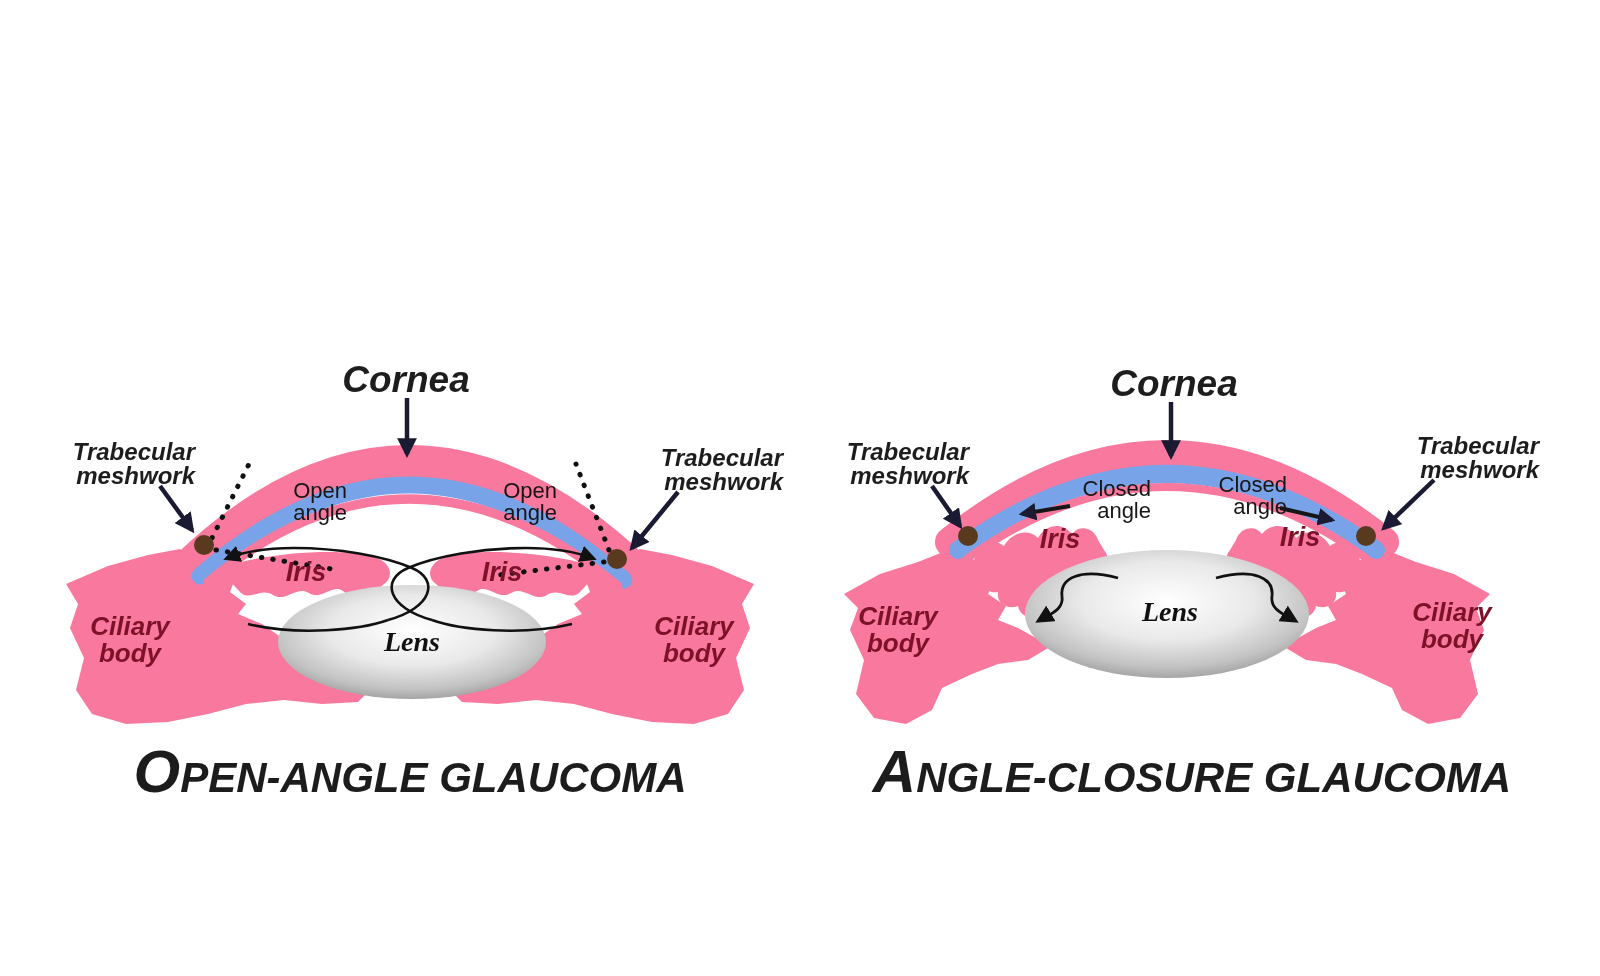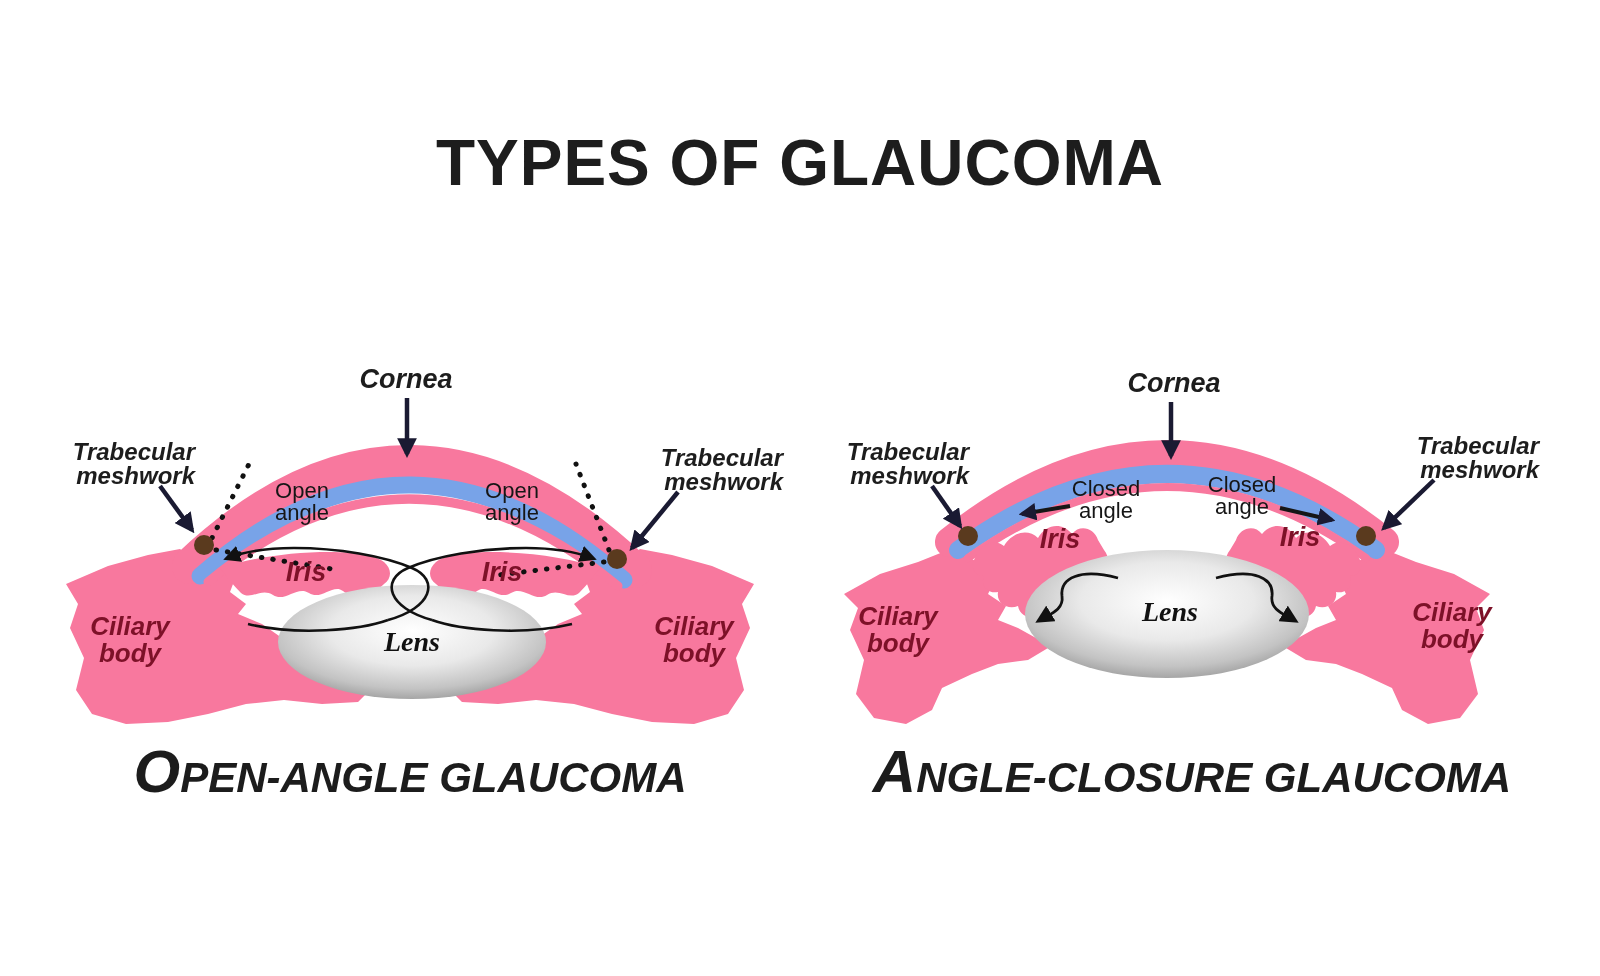--- a/index.html
+++ b/index.html
@@ -18,41 +18,40 @@
   }
   .diagram{position:absolute;width:740px;height:400px;}
   .diagram svg{position:absolute;left:0;top:0;}
   .d-open{left:40px;top:352px;}
   .d-closed{left:822px;top:352px;}
   .lbl{
     position:absolute;transform:translate(-50%,-50%);
     text-align:center;line-height:1.02;color:var(--ink,#1d1d1d);
   }
   .lbl-bold-italic{font-weight:bold;font-style:italic;}
-  .lbl-cornea{font-size:27px;}
+  .lbl-cornea{font-size:37px;}
   .lbl-trab{font-size:24px;width:150px;text-align:right;}
-  .lbl-angle{font-size:22px;font-weight:normal;font-style:normal;width:90px;color:#161616;}
+  .lbl-angle{font-size:22px;font-weight:normal;font-style:normal;width:90px;color:#161616;text-align:right;}
   .lbl-iris{font-size:27px;color:var(--maroon,#7d1128);}
   .lbl-ciliary{font-size:26px;width:100px;color:var(--maroon,#7d1128);font-style:italic;}
   .lbl-lens{font-size:28px;color:#111;font-family:Liberation Serif, serif;}
   .caption{
     position:absolute;top:742px;width:740px;text-align:center;
     font-weight:bold;font-style:italic;font-size:42px;line-height:1;
     color:#1c1c1c;white-space:nowrap;
   }
   .caption::first-letter{font-size:60px;}
   .cap-open{left:40px;}
   .cap-closed{left:822px;}
 </style>
 </head>
 <body>
 
 <div class="canvas">
 
-  <div class="main-title">TYPES OF GLAUCOMA</div>
 
   <div class="diagram d-open">
     <svg width="740" height="400" viewBox="0 0 740 400">
       <defs>
         <radialGradient id="lensGradL" cx="50%" cy="40%" r="68%">
           <stop offset="0%" stop-color="#ffffff"></stop>
           <stop offset="45%" stop-color="#e9e9e9"></stop>
           <stop offset="75%" stop-color="#c3c3c3"></stop>
           <stop offset="100%" stop-color="#8b8b8b"></stop>
         </radialGradient>

